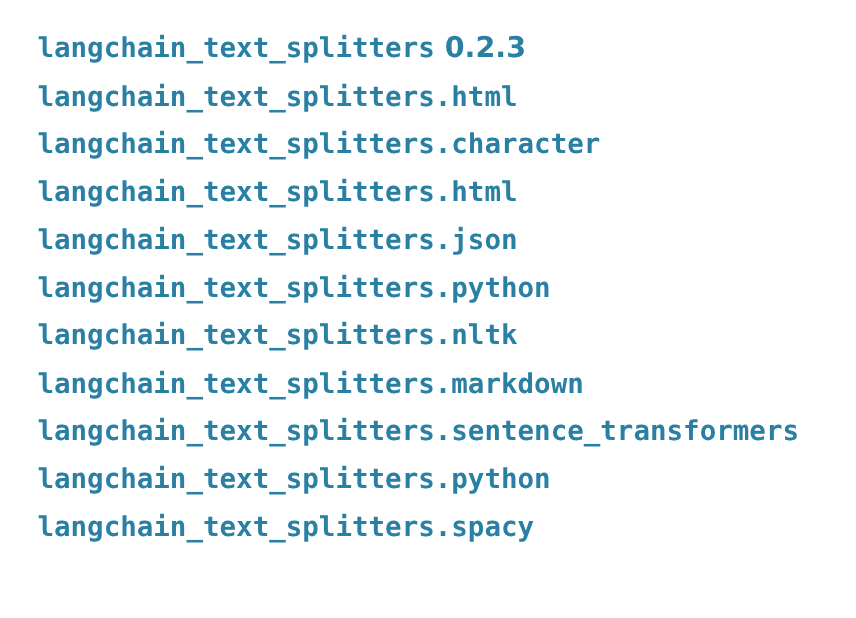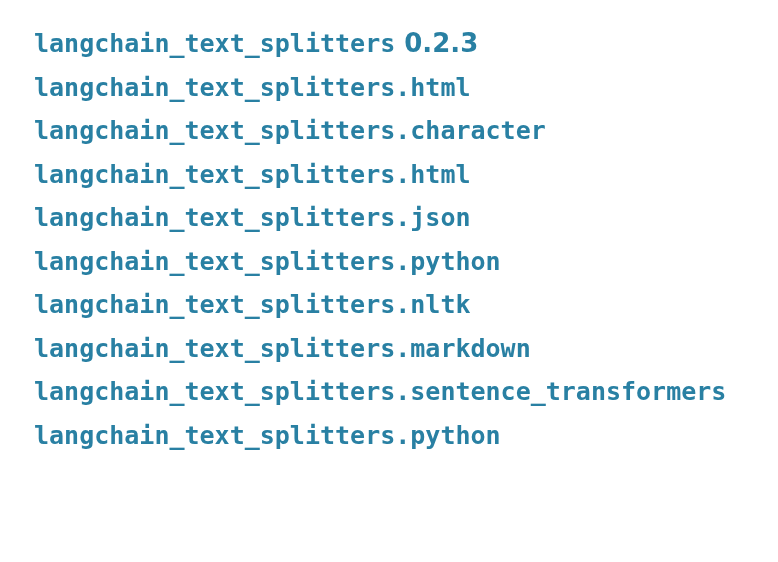--- a/index.html
+++ b/index.html
@@ -68,14 +68,15 @@
       <li class="module-row"><a class="module-link" href="#">langchain_text_splitters</a><span class="version-tag">0.2.3</span></li>
       <li class="module-row"><a class="module-link" href="#">langchain_text_splitters.html</a></li>
       <li class="module-row"><a class="module-link" href="#">langchain_text_splitters.character</a></li>
       <li class="module-row"><a class="module-link" href="#">langchain_text_splitters.html</a></li>
       <li class="module-row"><a class="module-link" href="#">langchain_text_splitters.json</a></li>
       <li class="module-row"><a class="module-link" href="#">langchain_text_splitters.python</a></li>
       <li class="module-row"><a class="module-link" href="#">langchain_text_splitters.nltk</a></li>
       <li class="module-row"><a class="module-link" href="#">langchain_text_splitters.markdown</a></li>
       <li class="module-row"><a class="module-link" href="#">langchain_text_splitters.sentence_transformers</a></li>
       <li class="module-row"><a class="module-link" href="#">langchain_text_splitters.python</a></li>
+      <li class="module-row"><a class="module-link" href="#">langchain_text_splitters.spacy</a></li>
     </ul>
 </div>
 
 </body></html>

